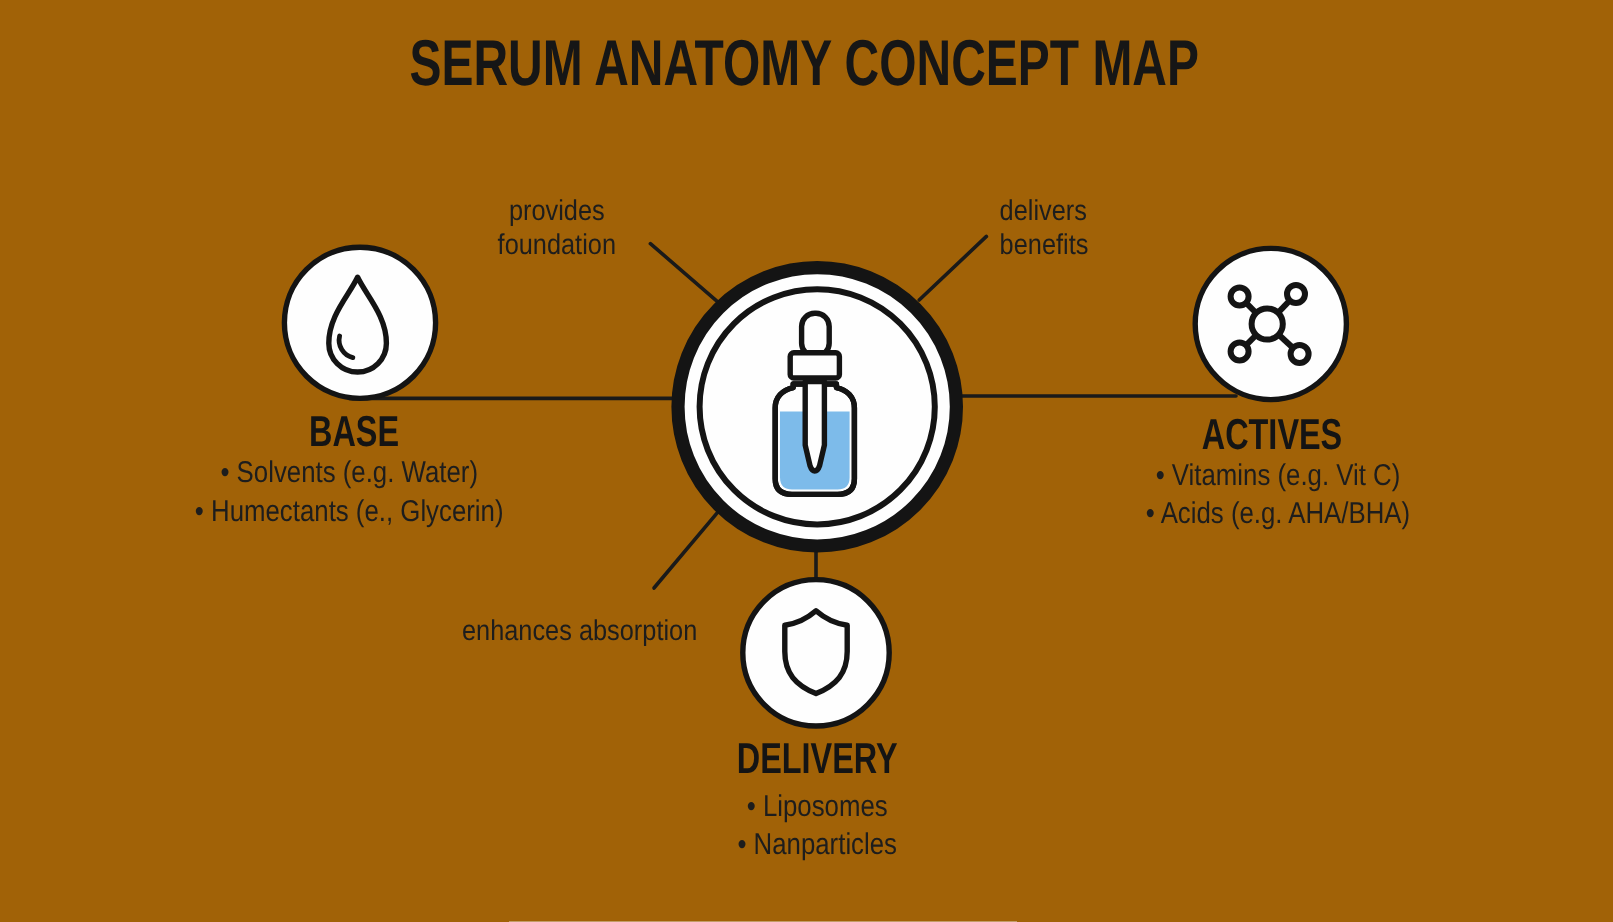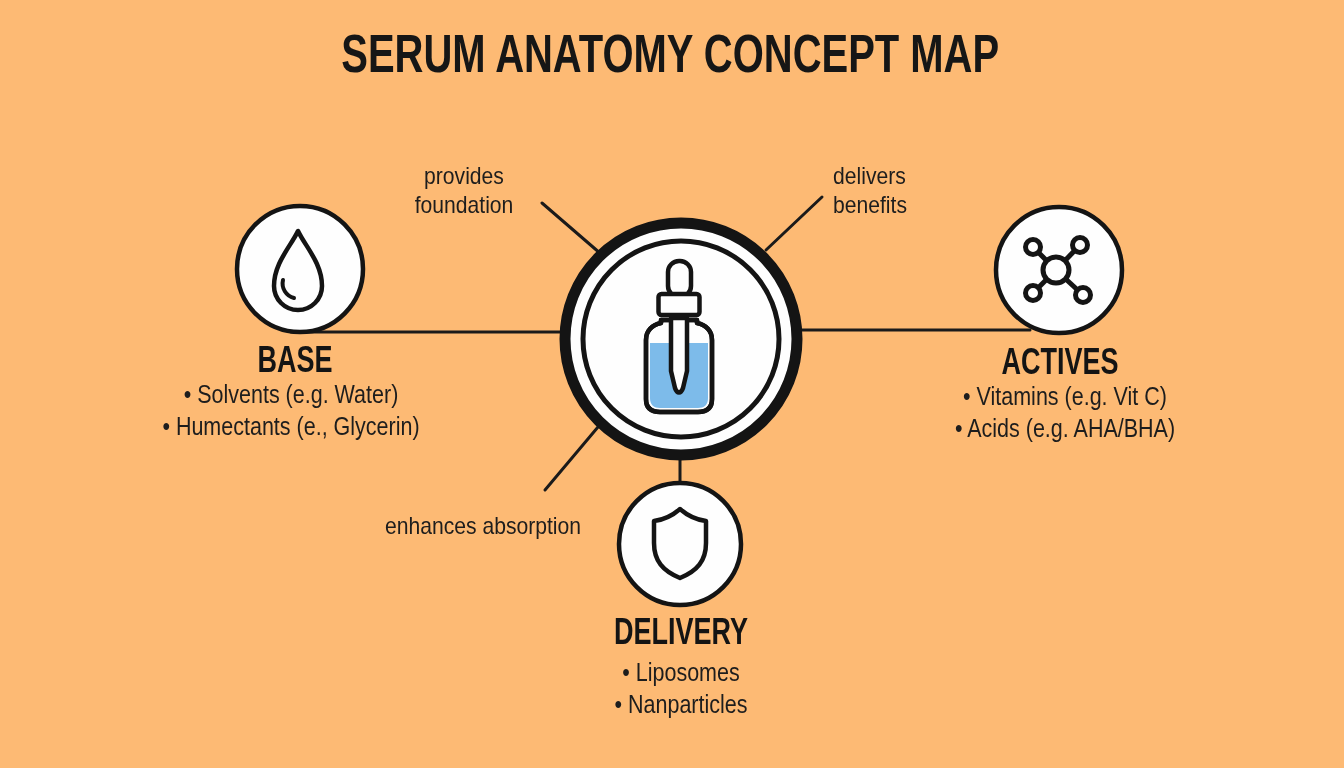--- a/index.html
+++ b/index.html
@@ -3,21 +3,21 @@
 <meta charset="utf-8">
 <style>
   html,body{margin:0;padding:0;}
   body{
     width:1344px;height:768px;
     font-family:"Liberation Sans","DejaVu Sans",sans-serif;
     background:#f2f2f0;
   }
   .canvas{
     position:relative;width:1344px;height:768px;overflow:hidden;
-    background:#fdba74;color:#1b1b1b;
+    background:#a16207;color:#1b1b1b;
   }
   .canvas svg{position:absolute;left:0;top:0;}
   .txt{position:absolute;}
   .title{
     left:0;top:22px;width:1344px;text-align:center;
     font-size:54px;font-weight:700;letter-spacing:0px;
     transform:scaleX(0.74);transform-origin:665px top;color:#161616;
   }
   .edge-label{
     font-size:24px;font-weight:400;line-height:29px;color:#1d1d1d;

